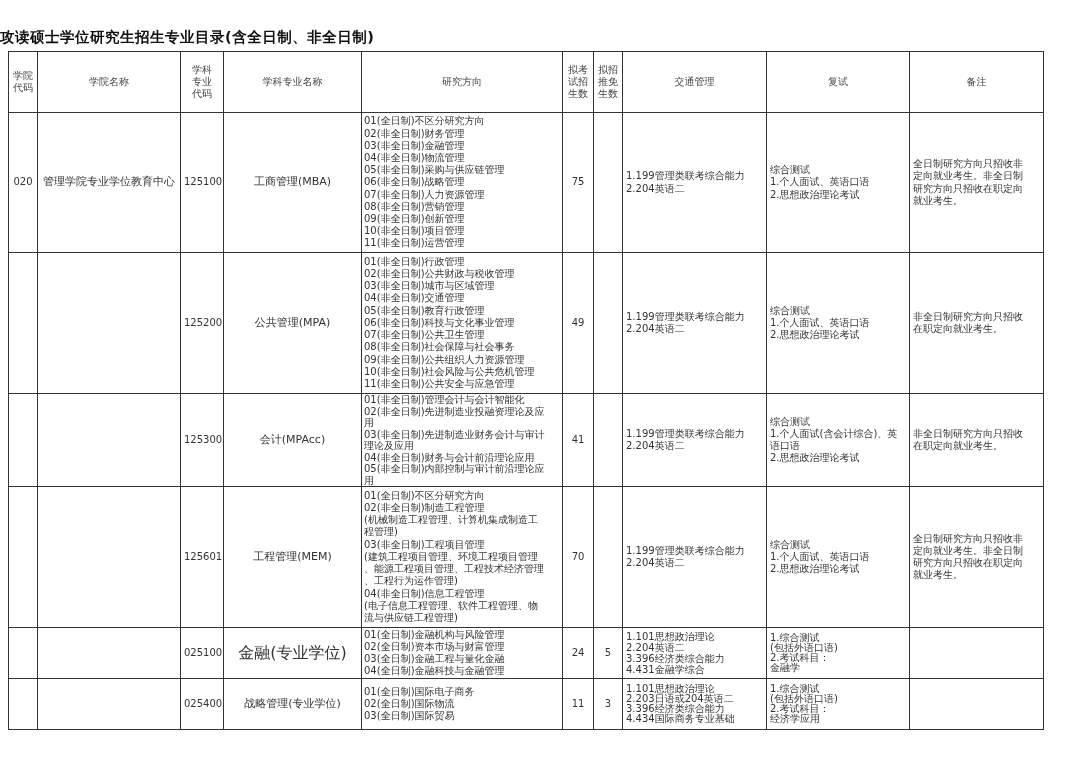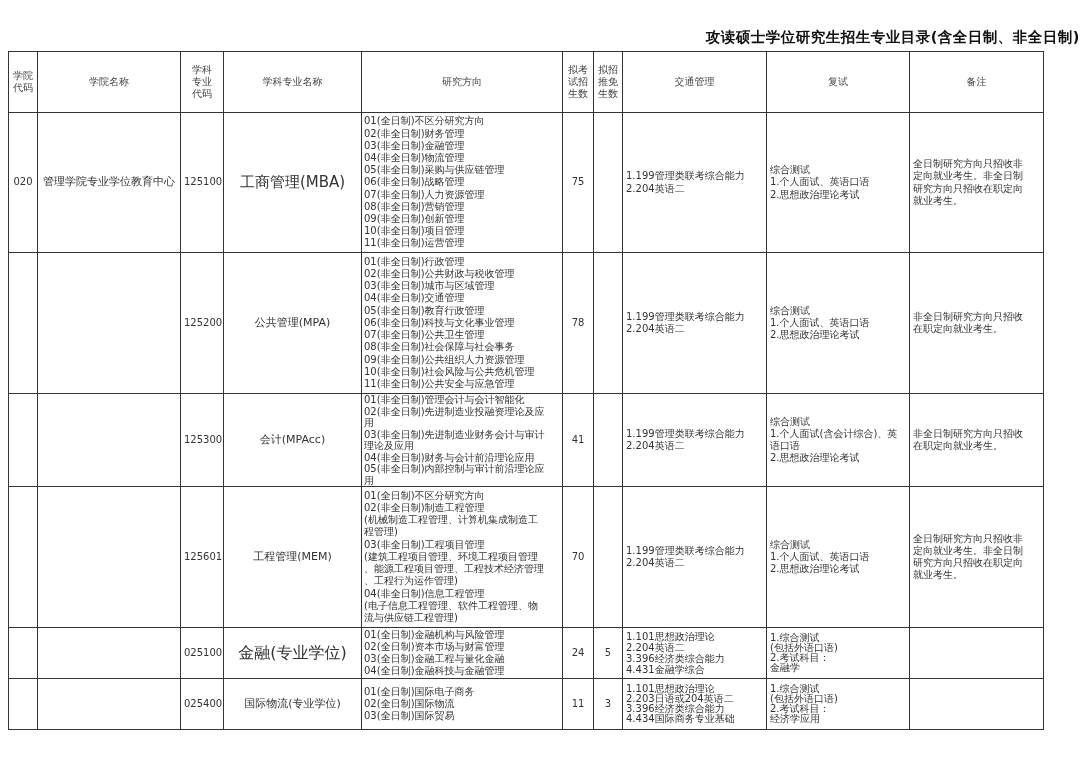--- a/index.html
+++ b/index.html
@@ -1,18 +1,18 @@
 <!DOCTYPE html>
 <html><head>
 <meta charset="utf-8">
 <style>
   html, body { margin: 0; padding: 0; background: #ffffff; }
   body { width: 1080px; height: 764px; position: relative; overflow: hidden;
          font-family: "DejaVu Sans", "Liberation Sans", sans-serif; color: #222; }
-  .title { position: absolute; top: 28px; left: 0; width: 1080px; text-align: right;
+  .title { position: absolute; top: 28px; left: 0; width: 1080px; text-align: left;
            font-size: 14.5px; font-weight: bold; color: #111; letter-spacing: 0.5px; }
   table.cat { position: absolute; top: 51px; left: 8px; border-collapse: collapse;
               table-layout: fixed; width: 1035px; }
   table.cat td, table.cat th { border: 1.5px solid #333; font-size: 10px; line-height: 12.2px;
               padding: 0 3px; vertical-align: middle; font-weight: normal; color: #333; overflow: hidden; }
   table.cat th { text-align: center; color: #444; }
   .c { text-align: center; }
   .l { text-align: left; white-space: pre-line; }
   .dir { padding-left: 2px !important; margin-top: 32px; }
   .num { font-size: 11px; }
@@ -54,21 +54,21 @@
       <th>交通管理</th>
       <th>复试</th>
       <th>备注</th>
     </tr>
   </thead>
   <tbody>
     <tr style="height:140px">
       <td class="c num">020</td>
       <td class="c" style="font-size:11px">管理学院专业学位教育中心</td>
       <td class="c num">125100</td>
-      <td class="c" style="font-size:15px">工商管理(MBA)</td>
+      <td class="c" style="font-size:11px">工商管理(MBA)</td>
       <td class="l dir">01(全日制)不区分研究方向
 02(非全日制)财务管理
 03(非全日制)金融管理
 04(非全日制)物流管理
 05(非全日制)采购与供应链管理
 06(非全日制)战略管理
 07(非全日制)人力资源管理
 08(非全日制)营销管理
 09(非全日制)创新管理
 10(非全日制)项目管理
@@ -94,21 +94,21 @@
 02(非全日制)公共财政与税收管理
 03(非全日制)城市与区域管理
 04(非全日制)交通管理
 05(非全日制)教育行政管理
 06(非全日制)科技与文化事业管理
 07(非全日制)公共卫生管理
 08(非全日制)社会保障与社会事务
 09(非全日制)公共组织人力资源管理
 10(非全日制)社会风险与公共危机管理
 11(非全日制)公共安全与应急管理</td>
-      <td class="c num">78</td>
+      <td class="c num">49</td>
       <td class="c num"></td>
       <td class="l">1.199管理类联考综合能力
 2.204英语二</td>
       <td class="l">综合测试
 1.个人面试、英语口语
 2.思想政治理论考试</td>
       <td class="l">非全日制研究方向只招收
 在职定向就业考生。</td>
     </tr>
     <tr style="height:90px">
@@ -181,21 +181,21 @@
       <td class="l" style="line-height:10px">1.综合测试
 (包括外语口语)
 2.考试科目：
     金融学</td>
       <td class="l"></td>
     </tr>
     <tr style="height:51px">
       <td class="c num"></td>
       <td class="c"></td>
       <td class="c num">025400</td>
-      <td class="c" style="font-size:11px">国际物流(专业学位)</td>
+      <td class="c" style="font-size:11px">战略管理(专业学位)</td>
       <td class="l dir">01(全日制)国际电子商务
 02(全日制)国际物流
 03(全日制)国际贸易</td>
       <td class="c num">11</td>
       <td class="c num">3</td>
       <td class="l" style="line-height:10px">1.101思想政治理论
 2.203日语或204英语二
 3.396经济类综合能力
 4.434国际商务专业基础</td>
       <td class="l" style="line-height:10px">1.综合测试

